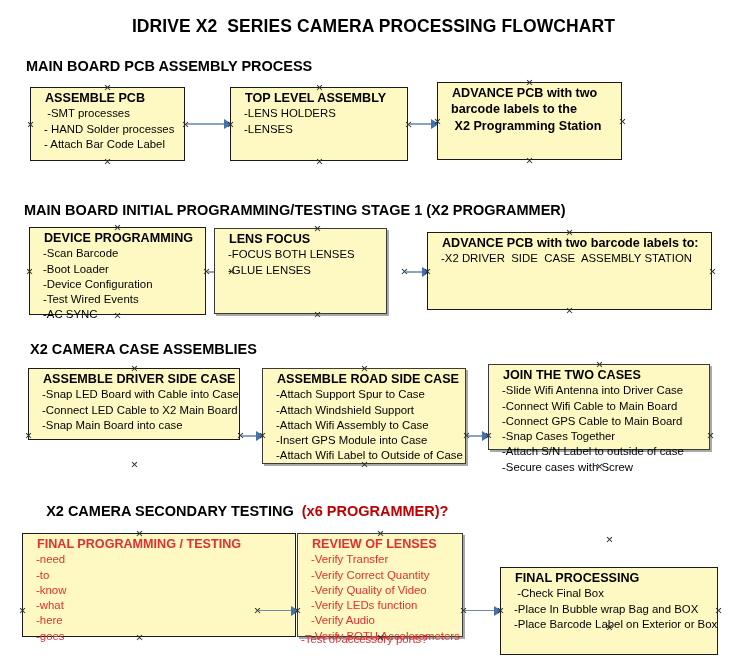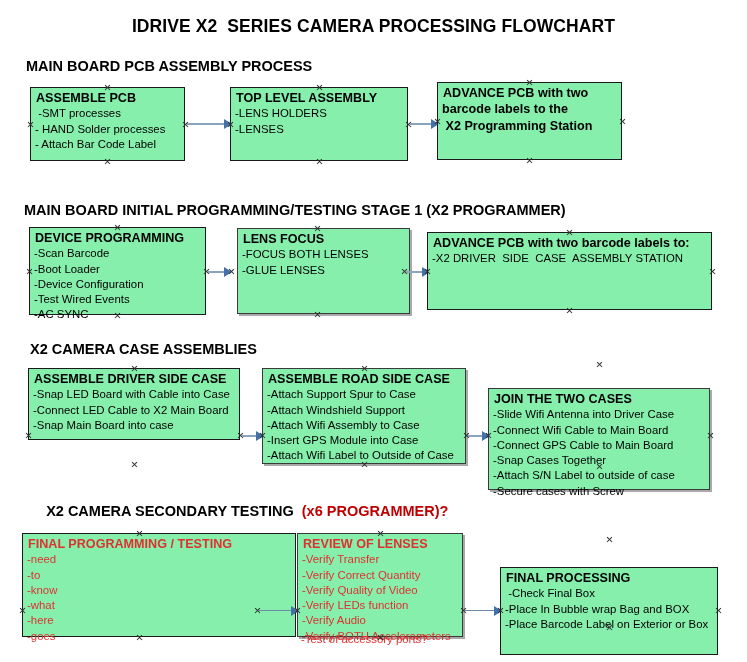--- a/index.html
+++ b/index.html
@@ -43,24 +43,25 @@
     white-space: pre;
   }
   .section-title .accent {
     color: #c00000;
   }
 
   
   .fbox {
     position: absolute;
     box-sizing: border-box;
-    background: #86efac;
+    background: #fef9c3;
     border: 1.4px solid #3a3a3a;
     box-shadow: 2px 2px 0 0 #a9a9a9;
     overflow: visible;
+    padding-left: 9px;
   }
   .fbox.plainborder {
     box-shadow: none;
     border: 1.4px solid #1a1a1a;
   }
   .fbox .btitle {
     font-size: 12.6px;
     font-weight: bold;
     color: #000000;
     line-height: 1.22;
@@ -191,21 +192,21 @@
     </div>
   </div>
   <div class="handle" style="left:117px; top:227px;"></div>
   <div class="handle" style="left:117px; top:315px;"></div>
   <div class="handle" style="left:29px; top:271px;"></div>
   <div class="handle" style="left:206px; top:271px;"></div>
 
   <div class="conn" style="left:208px; top:271px; width:20px;"></div>
   <div class="arrowhead" style="left:224px; top:267px;"></div>
 
-  <div class="fbox" style="left:237px; top:228px; width:173px; height:86px;">
+  <div class="fbox" style="left:214px; top:228px; width:173px; height:86px;">
     <div class="btitle">LENS FOCUS</div>
     <div class="blines">
       <div class="bline">-FOCUS BOTH LENSES</div>
       <div class="bline">-GLUE LENSES</div>
     </div>
   </div>
   <div class="handle" style="left:317px; top:228px;"></div>
   <div class="handle" style="left:317px; top:314px;"></div>
   <div class="handle" style="left:231px; top:271px;"></div>
   <div class="handle" style="left:404px; top:271px;"></div>
@@ -253,21 +254,21 @@
     </div>
   </div>
   <div class="handle" style="left:364px; top:368px;"></div>
   <div class="handle" style="left:364px; top:464px;"></div>
   <div class="handle" style="left:262px; top:435px;"></div>
   <div class="handle" style="left:466px; top:435px;"></div>
 
   <div class="conn" style="left:468px; top:435px; width:18px;"></div>
   <div class="arrowhead" style="left:482px; top:431px;"></div>
 
-  <div class="fbox" style="left:488px; top:364px; width:222px; height:102px;margin-top:24px;">
+  <div class="fbox" style="left:488px; top:364px; width:222px; height:86px;">
     <div class="btitle">JOIN THE TWO CASES</div>
     <div class="blines">
       <div class="bline">-Slide Wifi Antenna into Driver Case</div>
       <div class="bline">-Connect Wifi Cable to Main Board</div>
       <div class="bline">-Connect GPS Cable to Main Board</div>
       <div class="bline">-Snap Cases Together</div>
       <div class="bline">-Attach S/N Label to outside of case</div>
       <div class="bline">-Secure cases with Screw</div>
     </div>
   </div>

